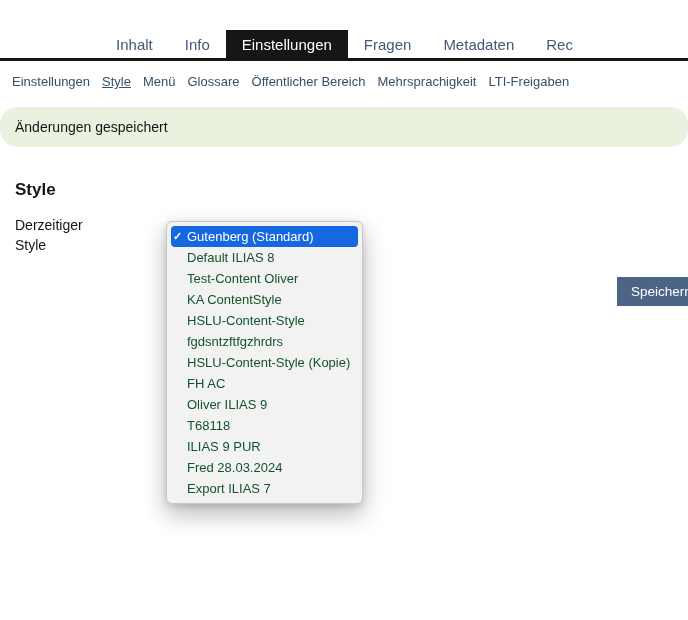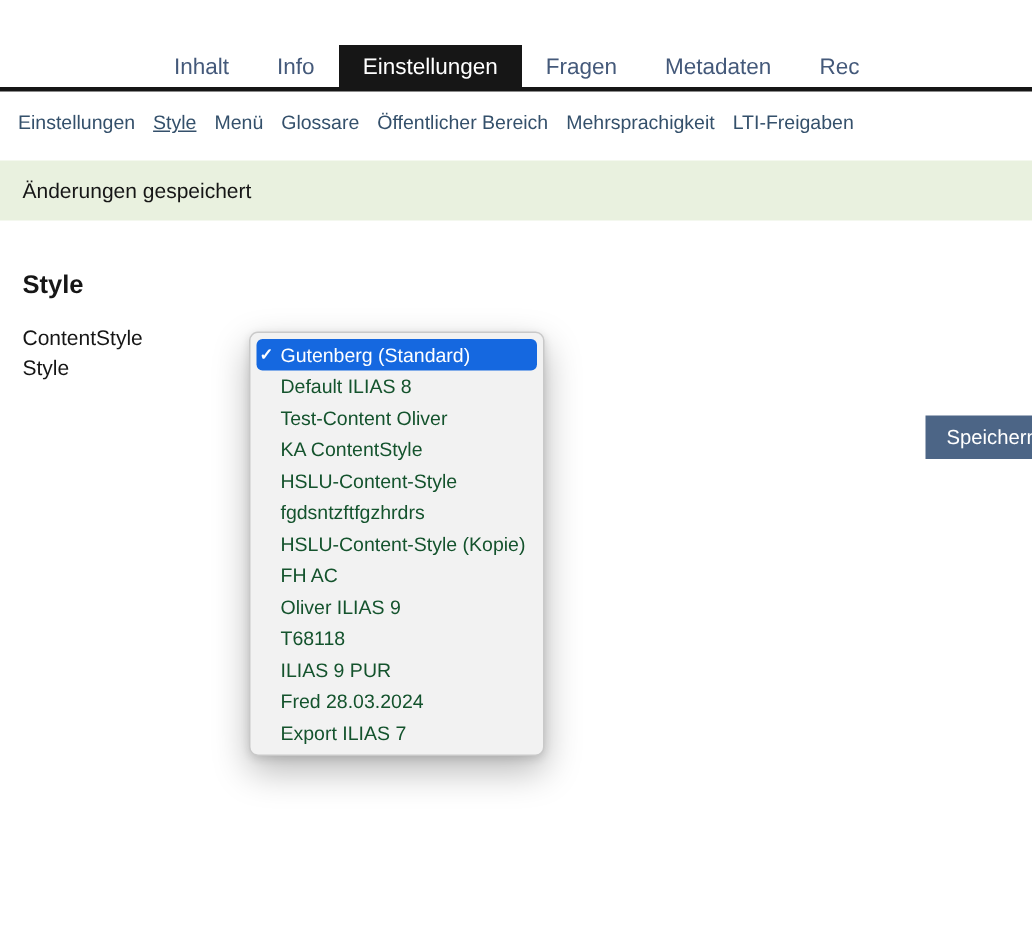--- a/index.html
+++ b/index.html
@@ -15,21 +15,21 @@
 
   
   .subnav { padding: 13px 0 0 12px; display: flex; }
   .subnav a { font-size: 13px; color: var(--subnav-text); text-decoration: none;
     margin-right: 12px; white-space: nowrap; cursor: pointer; }
   .subnav a.active { text-decoration: underline; }
 
   
   .msgbar { margin-top: 18px; height: 40px; line-height: 40px;
     background: var(--success-bg); color: #161616; font-size: 14px;
-    padding-left: 15px; }
+    padding-left: 15px; border-radius: 18px; }
 
   
   .page-title { margin: 33px 0 0 15px; font-size: 17px; font-weight: bold;
     color: #161616; }
   .field-label { margin: 15px 0 0 15px; width: 100px; font-size: 14px;
     line-height: 1.45; color: #161616; }
 
   
   .save-btn { position: absolute; left: 617px; top: 277px; height: 29px;
     background: var(--btn-bg); color: #fff; border: none; font-size: 13.5px;
@@ -65,21 +65,21 @@
     <a class="">Glossare</a>
     <a class="">Öffentlicher Bereich</a>
     <a class="">Mehrsprachigkeit</a>
     <a class="">LTI-Freigaben</a>
   </nav>
 
 <div class="msgbar">Änderungen gespeichert</div>
 
 <h1 class="page-title">Style</h1>
 
-<div class="field-label">ContentStyle Style</div>
+<div class="field-label">Derzeitiger Style</div>
 
 <button class="save-btn">Speichern</button>
 
 <div class="popup" id="popup">
     <div class="opt selected">
       <span class="chk">✓</span>
       <span>Gutenberg (Standard)</span>
     </div>
     <div class="opt">
       <span class="chk"></span>

